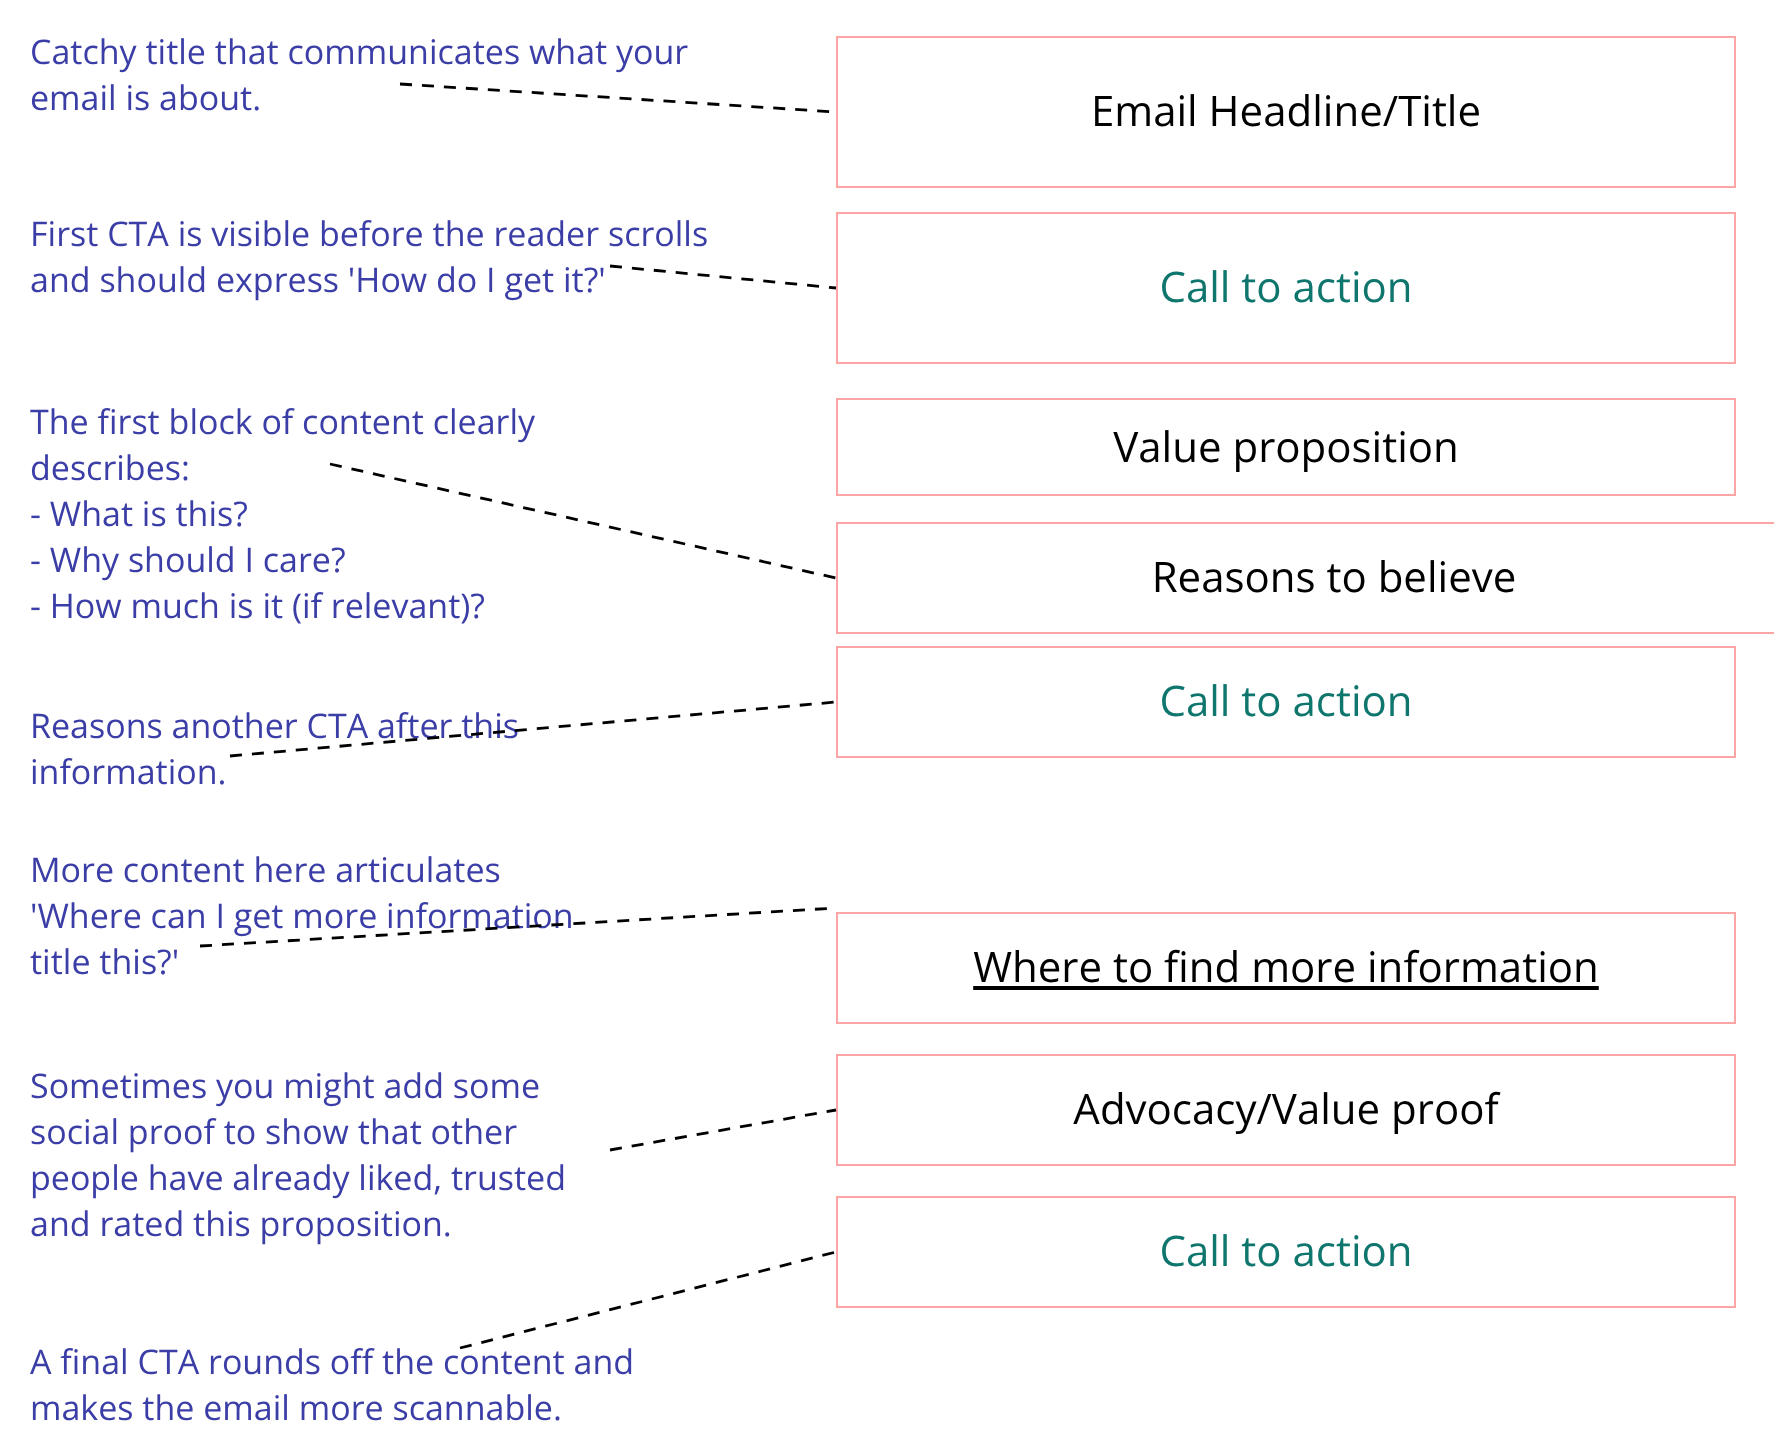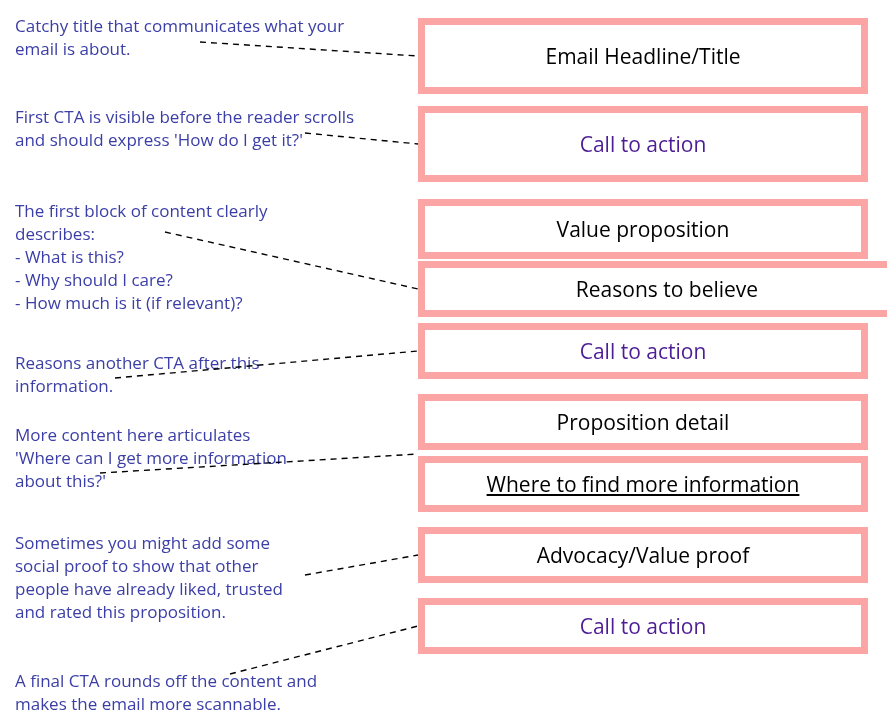--- a/index.html
+++ b/index.html
@@ -15,30 +15,30 @@
   }
   .annotation {
     position: absolute;
     color: #3b3ea6;
     font-size: 17px;
     line-height: 1.35;
     white-space: pre-line;
   }
   .box {
     position: absolute;
-    border: 7px solid #fca5a5;
+    border: 1px solid #fca5a5;
     background: #fff;
     font-size: 21px;
     color: #000;
     display: flex;
     align-items: center;
     justify-content: center;
     box-sizing: border-box;
   }
-  .box.cta { color: #4c1d95; }
+  .box.cta { color: #0f766e; }
   svg.connectors {
     position: absolute;
     left: 0; top: 0;
     width: 887px; height: 726px;
     pointer-events: none;
   }
 </style>
 </head>
 <body>
 
@@ -54,41 +54,40 @@
 - How much is it (if relevant)?</div>
 
   <div class="annotation" style="left:15px; top:106px; width:380px;">First CTA is visible before the reader scrolls
 and should express 'How do I get it?'</div>
 
   <div class="annotation" style="left:15px; top:352px; width:370px;">Reasons another CTA after this
 information.</div>
 
   <div class="annotation" style="left:15px; top:424px; width:370px;">More content here articulates
 'Where can I get more information
-about this?'</div>
+title this?'</div>
 
   <div class="annotation" style="left:15px; top:532px; width:370px;">Sometimes you might add some
 social proof to show that other
 people have already liked, trusted
 and rated this proposition.</div>
 
   <div class="annotation" style="left:15px; top:670px; width:380px;">A final CTA rounds off the content and
 makes the email more scannable.</div>
 
   <div class="box" style="left:418px; top:18px; width:450px; height:76px;">Email Headline/Title</div>
 
   <div class="box cta" style="left:418px; top:106px; width:450px; height:76px;">Call to action</div>
 
-  <div class="box" style="left:418px; top:199px; width:450px; height:60px;">Value proposition</div>
+  <div class="box" style="left:418px; top:199px; width:450px; height:49px;">Value proposition</div>
 
   <div class="box" style="left:418px; top:261px; width:498px; height:56px;">Reasons to believe</div>
 
   <div class="box cta" style="left:418px; top:323px; width:450px; height:56px;">Call to action</div>
 
-  <div class="box" style="left:418px; top:394px; width:450px; height:56px;">Proposition detail</div>
 
   <div class="box" style="left:418px; top:456px; width:450px; height:56px;text-decoration:underline;">Where to find more information</div>
 
   <div class="box" style="left:418px; top:527px; width:450px; height:56px;">Advocacy/Value proof</div>
 
   <div class="box cta" style="left:418px; top:598px; width:450px; height:56px;">Call to action</div>
 
   <svg class="connectors">
     <g stroke="#000" stroke-width="1.4" stroke-dasharray="6,5" fill="none">
       <line x1="200" y1="42" x2="418" y2="56"></line>

